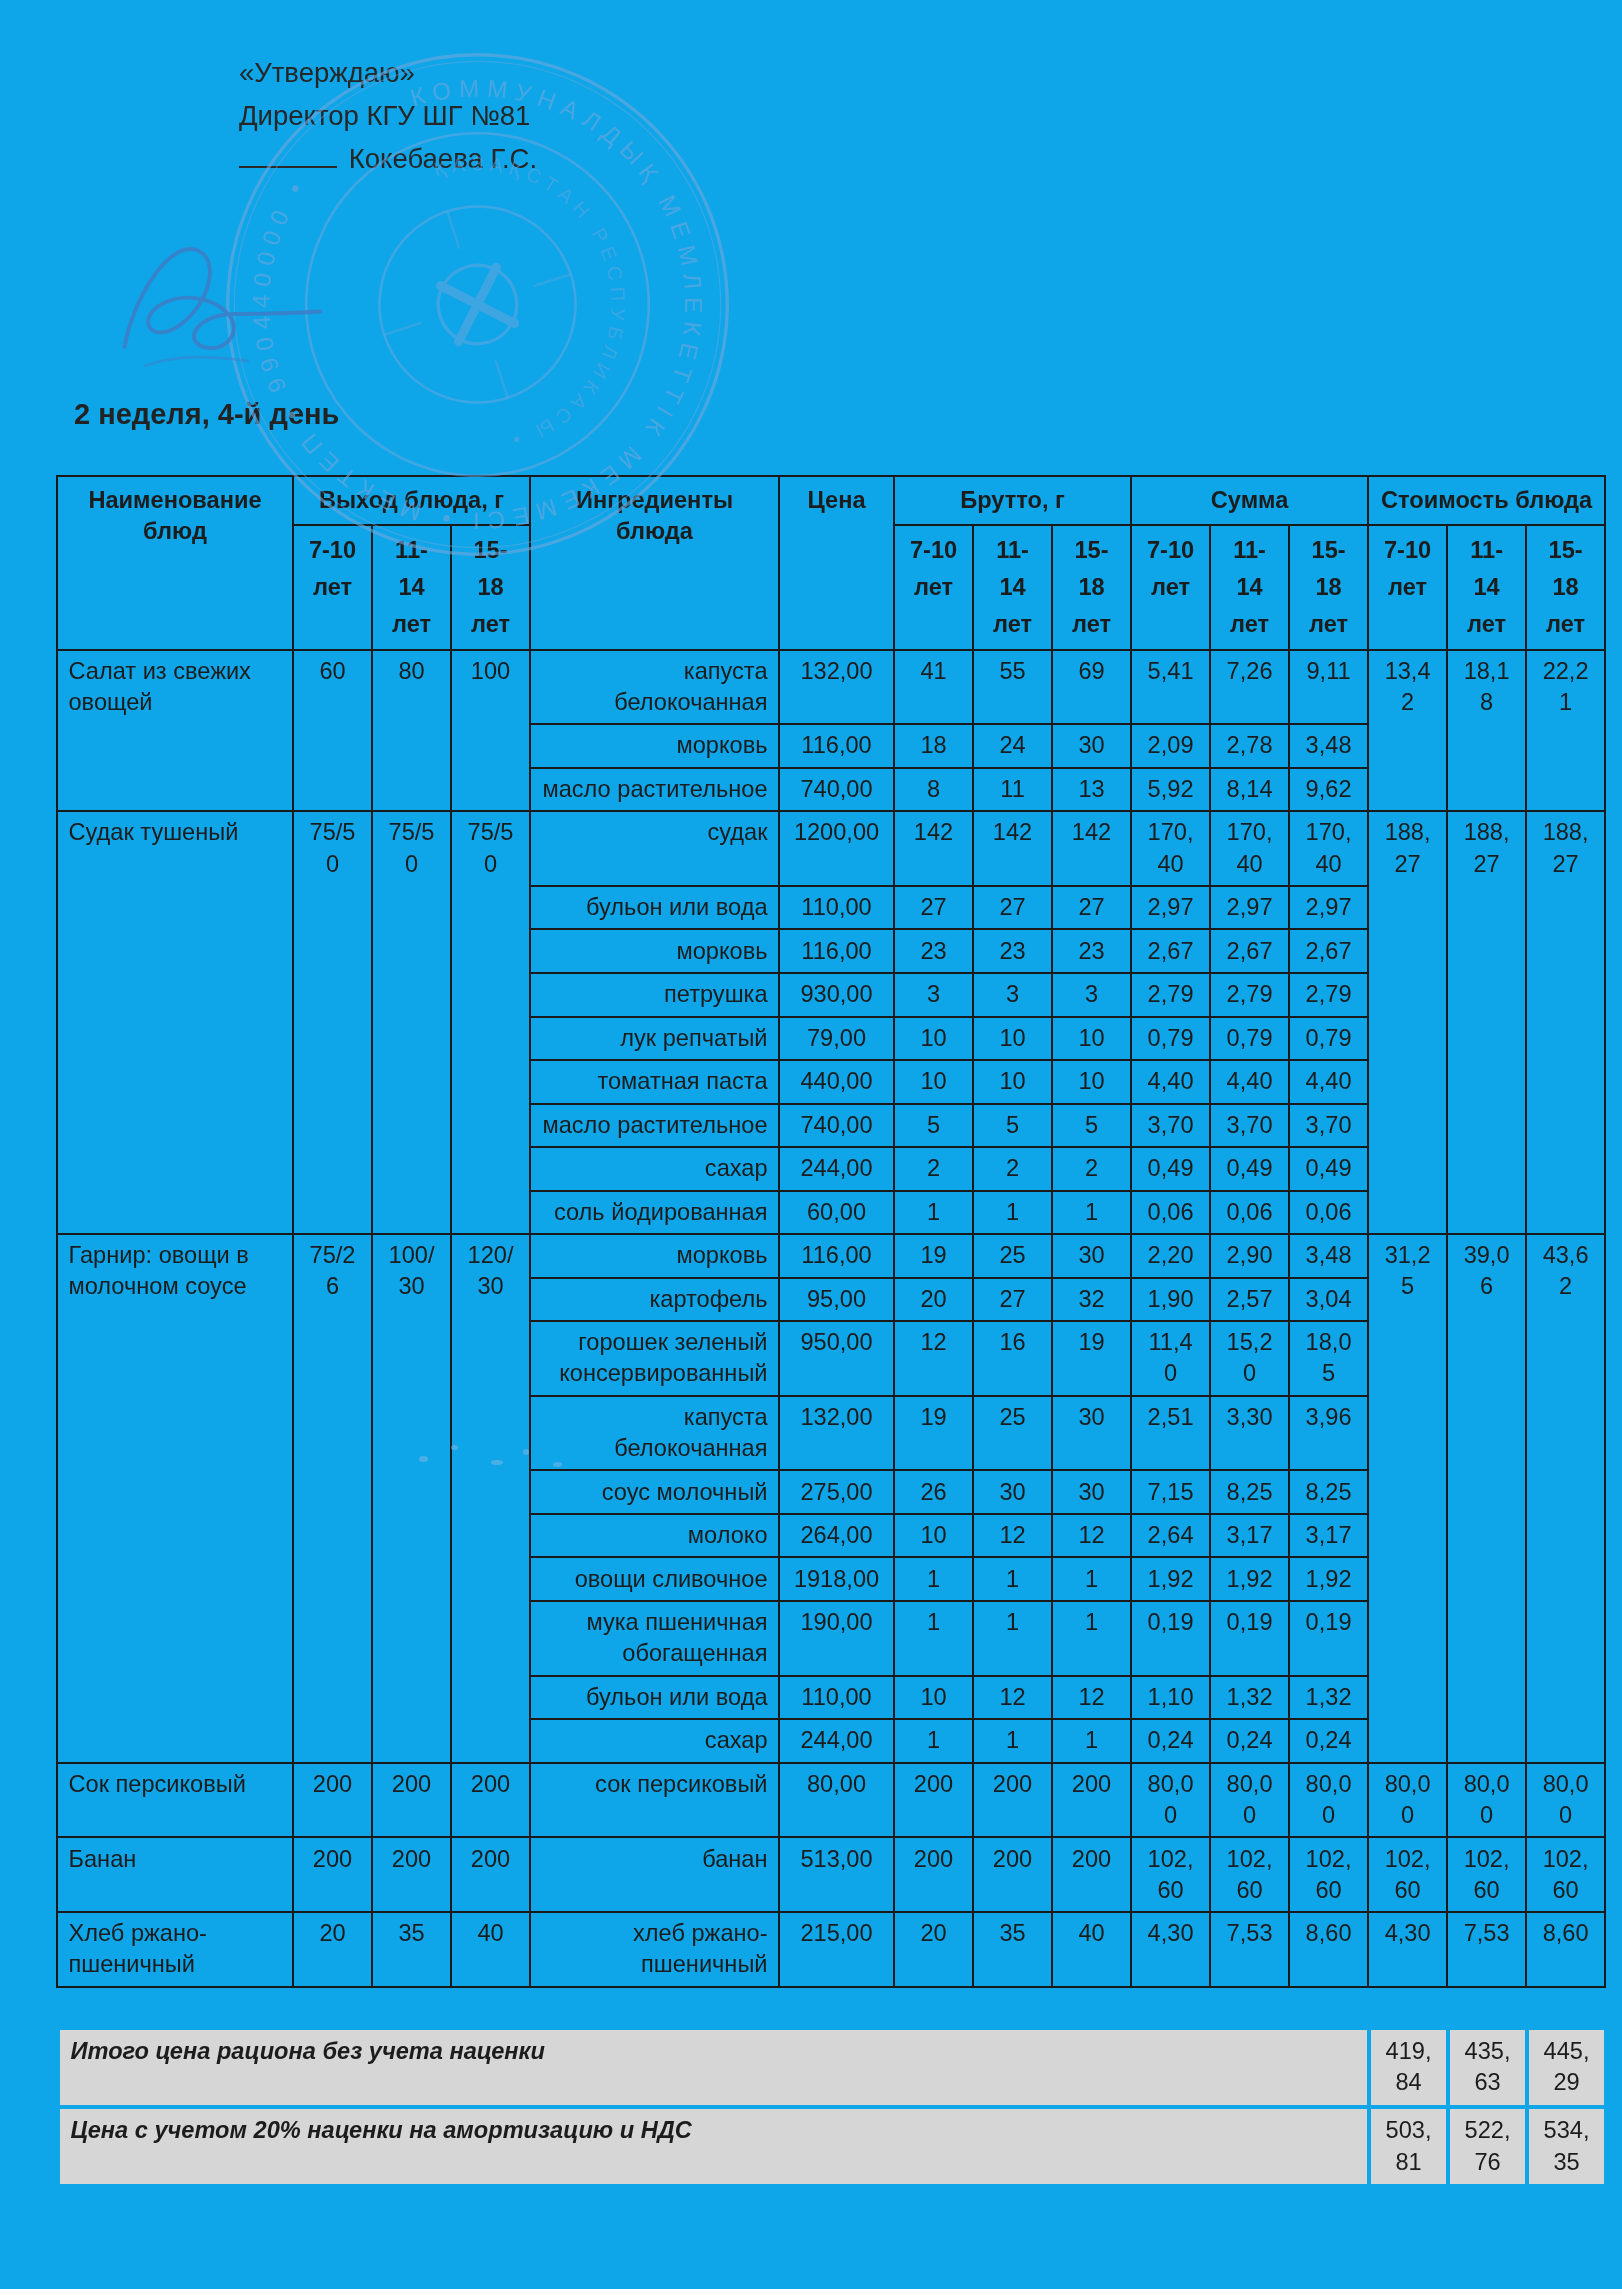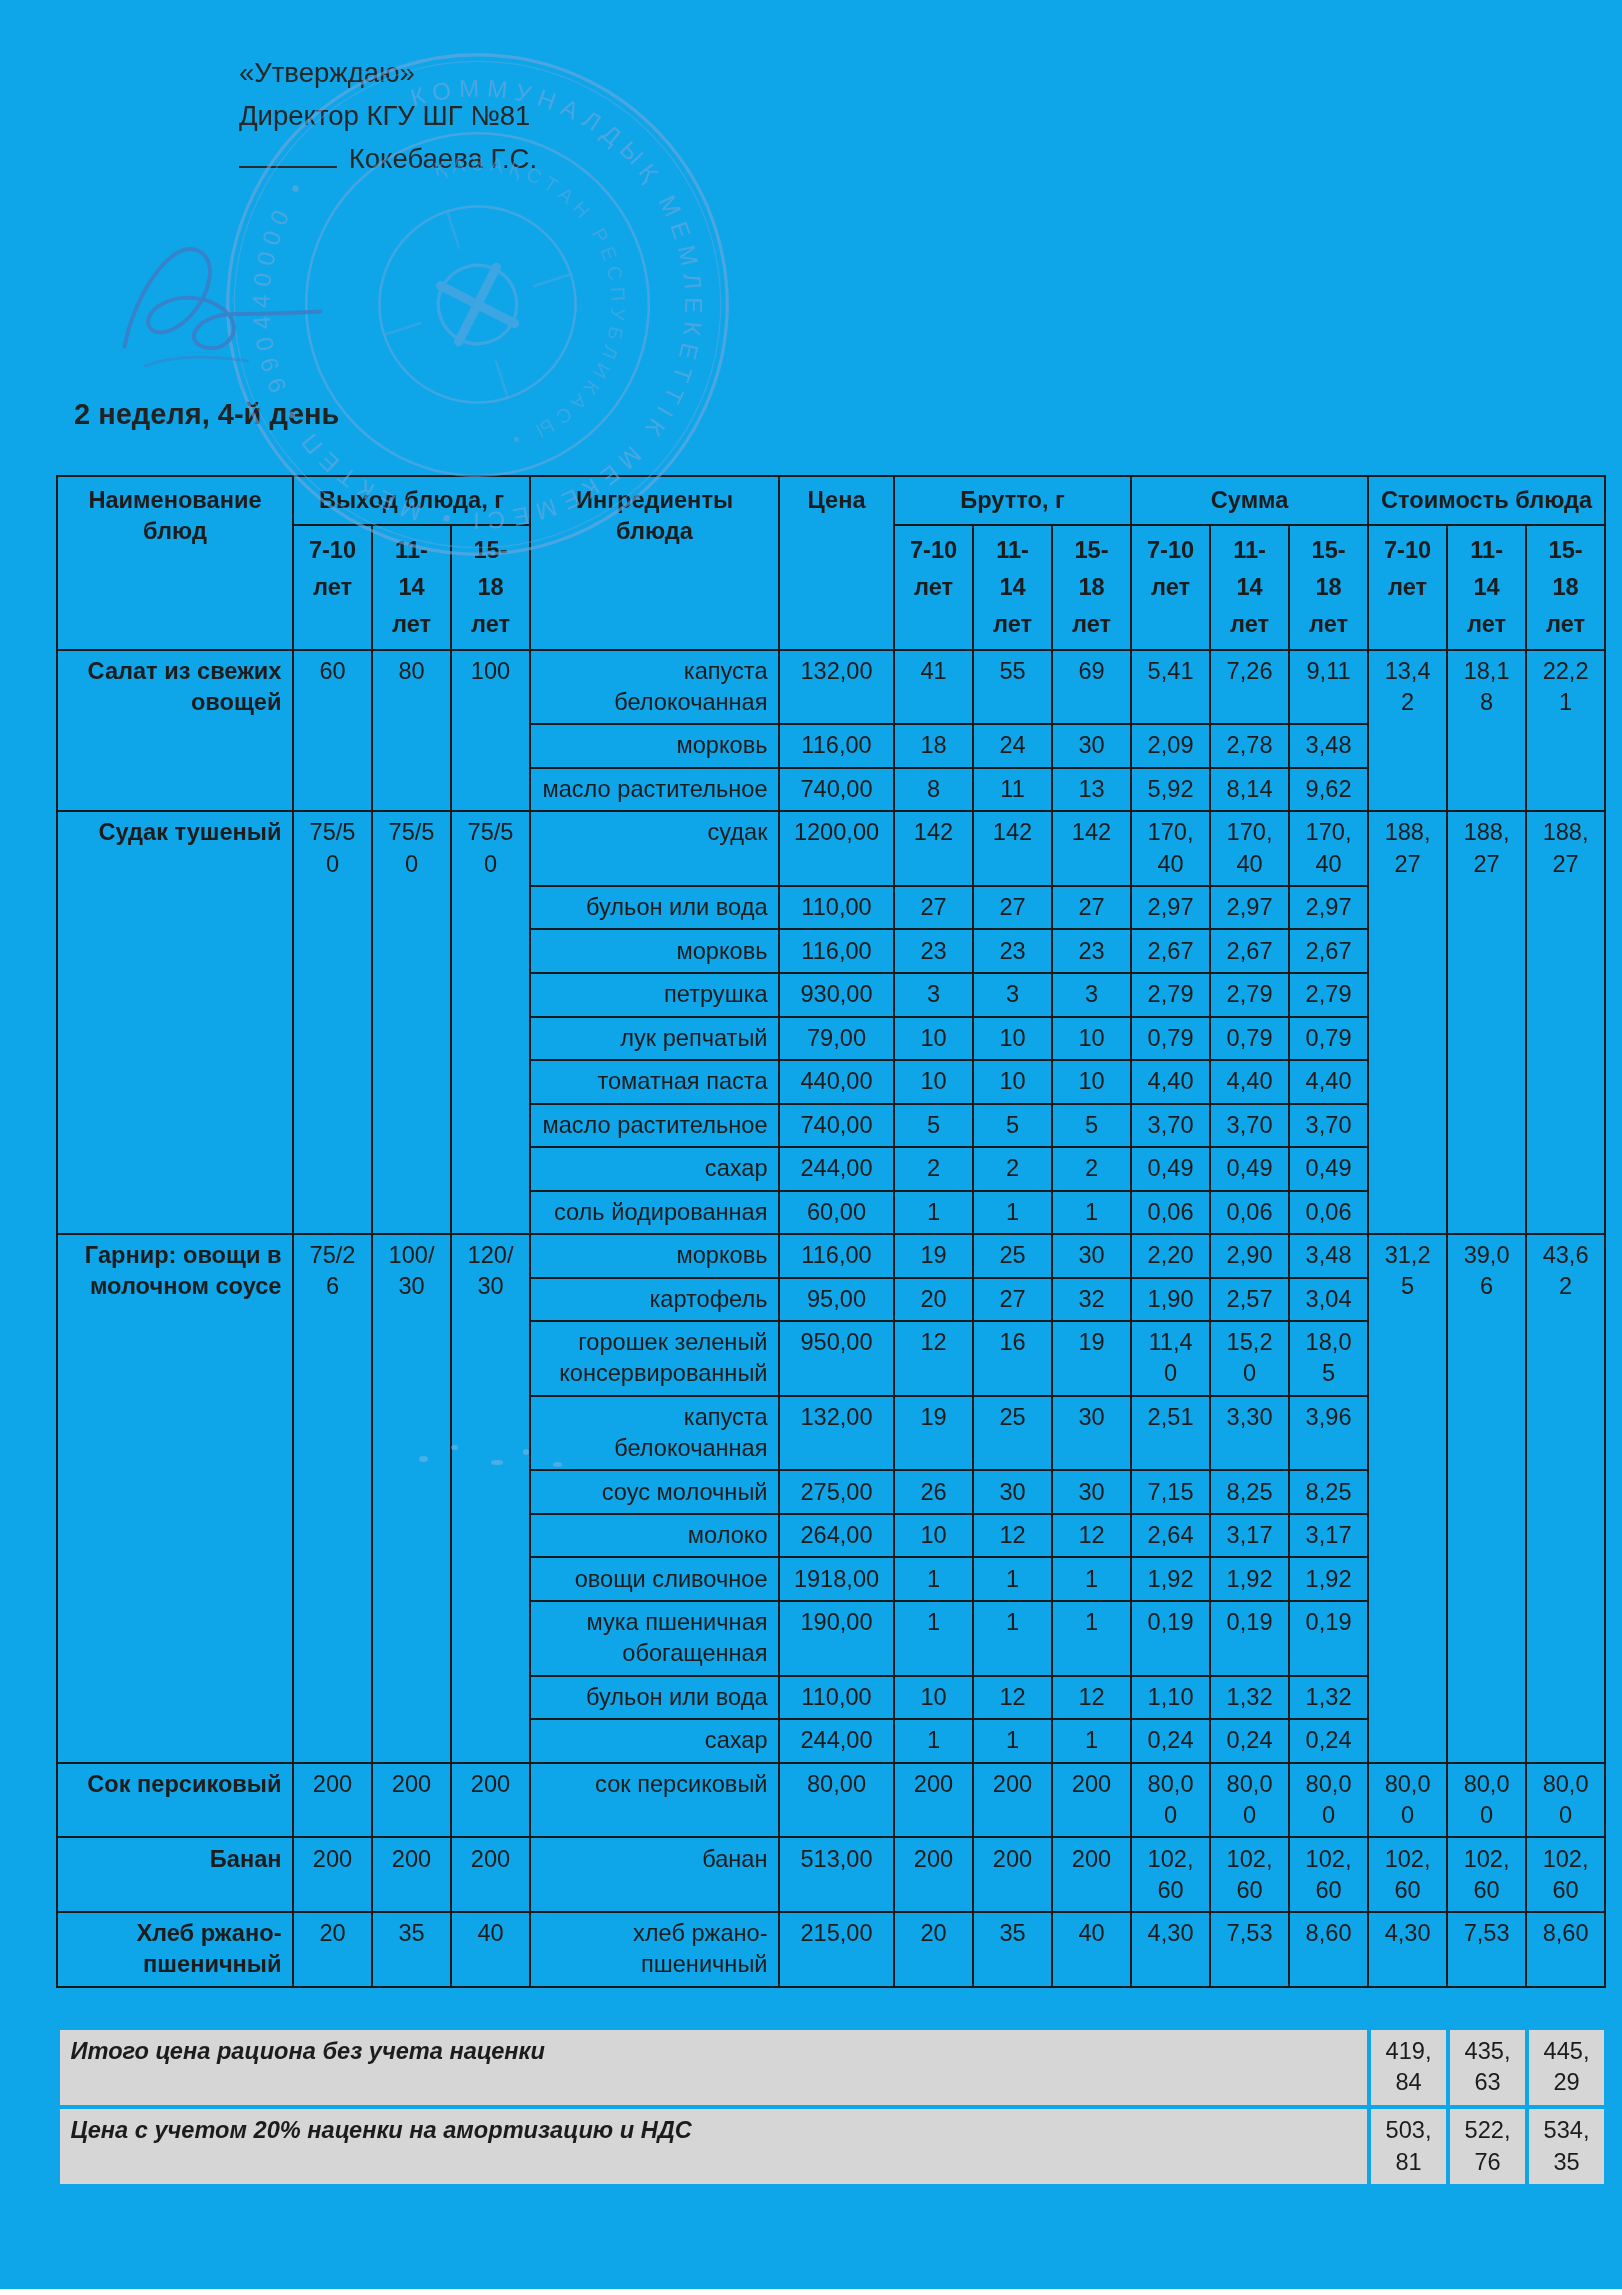--- a/index.html
+++ b/index.html
@@ -53,21 +53,21 @@
     vertical-align:top;
     font-size:23.6px;line-height:1.32;
     padding:5.2px 10.5px;
     background:transparent;color:#1c1c1c;
     overflow:hidden;
   }
   .menu-table th{
     font-weight:bold;text-align:center;padding:7.9px 9.2px;
   }
   .menu-table th.age{padding:6.5px 9.2px;line-height:1.55;}
-  .c-dish{text-align:right;font-weight:bold;}
+  .c-dish{text-align:left;}
   .c-ingr{text-align:right;}
   .c-num{text-align:center;word-break:break-all;}
   
   .totals-table{margin-top:38px;border:2.6px solid #151515;}
   .totals-table td{
     border:4px solid #0ea5e9;
     background:#d6d6d6;
     vertical-align:top;
     font-size:23.6px;line-height:1.32;
     padding:6.5px 10.5px;color:#1c1c1c;

